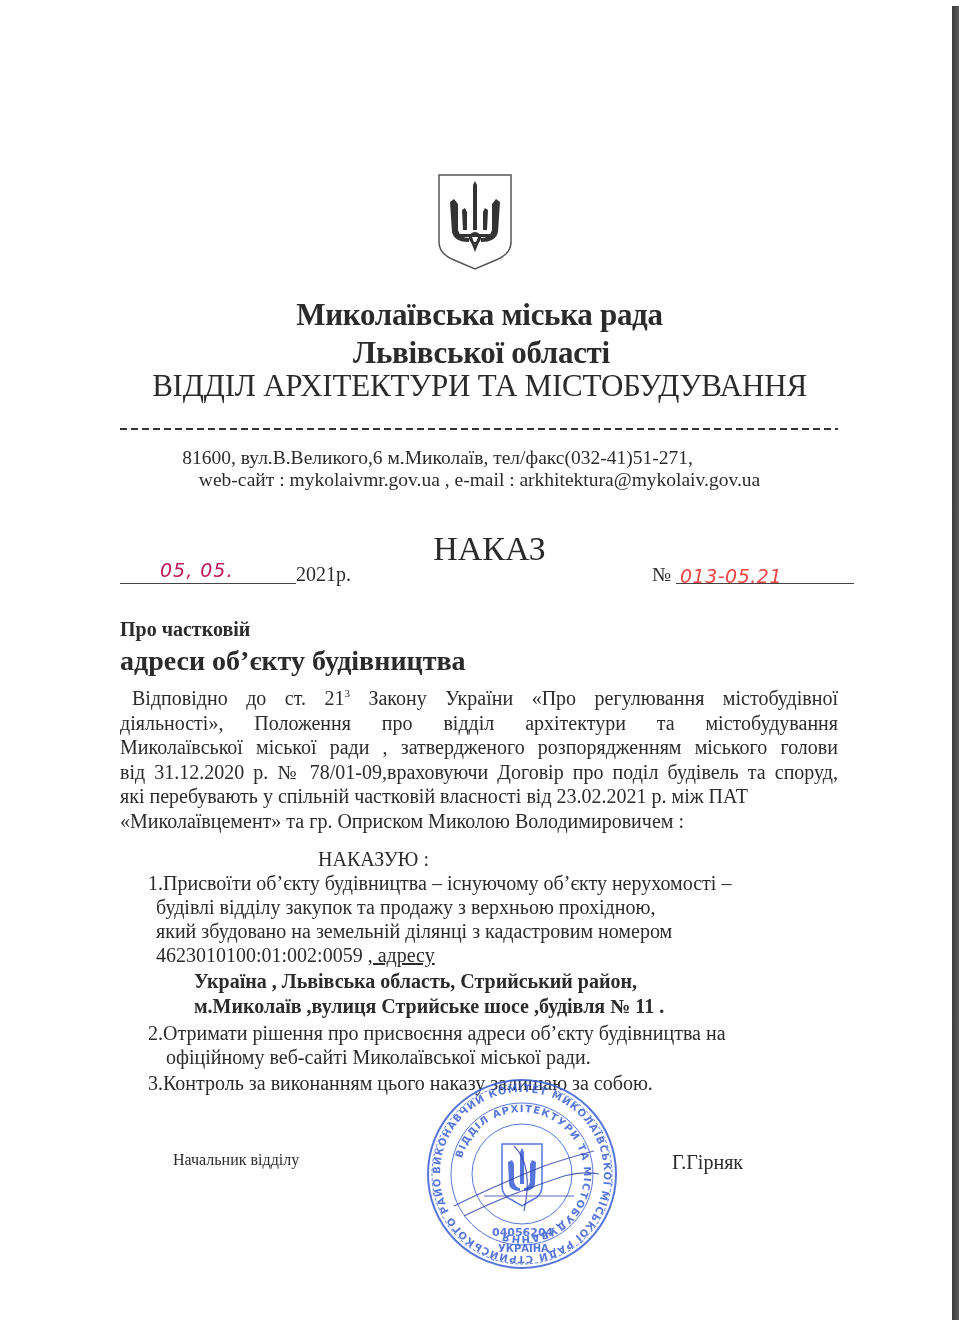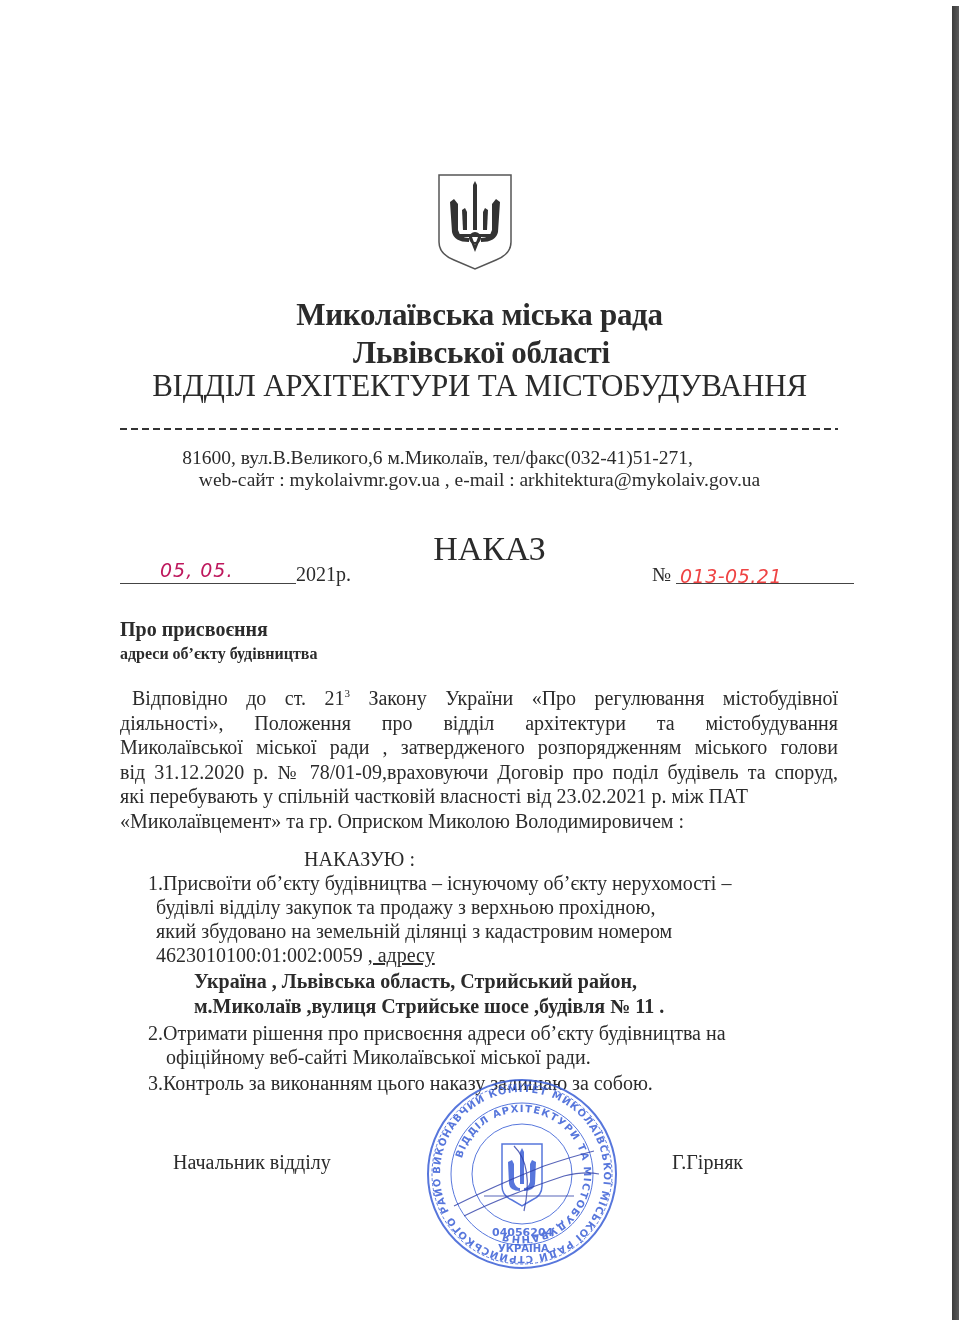--- a/index.html
+++ b/index.html
@@ -30,35 +30,35 @@
 
     .date-line { position: absolute; left: 120px; top: 583px; width: 176px; height: 1px; background: #444; }
     .date-hand { left: 160px; top: 559px; font-family: "DejaVu Sans", sans-serif; font-style: italic; font-size: 19px; color: #be185d; letter-spacing: 1px; }
     .date-year { left: 296px; top: 563px; font-size: 20px; }
 
     .num-sign { left: 652px; top: 563px; font-size: 20px; }
     .num-line { position: absolute; left: 676px; top: 583px; width: 178px; height: 1px; background: #444; }
     .num-hand { left: 680px; top: 559px; font-family: "DejaVu Sans", sans-serif; font-style: italic; font-size: 19px; color: #ef4444; letter-spacing: 0.5px; margin-top: 6px; }
 
     .subj1 { left: 120px; top: 618px; font-size: 20px; font-weight: bold; }
-    .subj2 { left: 120px; top: 645px; font-size: 16px; font-weight: bold; }
+    .subj2 { left: 120px; top: 645px; font-size: 28px; font-weight: bold; }
 
     .body-text { position: absolute; left: 120px; width: 718px; font-size: 20px; line-height: 24.5px; top: 686px; }
     .jline { display: block; text-align: justify; text-align-last: justify; height: 24.5px; white-space: nowrap; }
     .jline.nj { text-align: center; text-align-last: left; }
     sup { font-size: 11px; vertical-align: 8px; line-height: 0; }
     .indent1 { padding-left: 12px; }
 
-    .nakazuyu { left: 304px; top: 848px; font-size: 20px; }
+    .nakazuyu { left: 318px; top: 848px; font-size: 20px; }
 
     .item { position: absolute; font-size: 20px; }
     .b { font-weight: bold; }
     .u { text-decoration: underline; }
 
-    .sign-title { left: 173px; top: 1151px; font-size: 20px; }
+    .sign-title { left: 173px; top: 1151px; font-size: 16px; }
     .sign-name { left: 672px; top: 1151px; font-size: 20px; }
 
     .stamp { position: absolute; left: 424px; top: 1076px; width: 196px; height: 196px; }
   </style>
 </head>
 <body>
 
 <div class="page">
 
   <div class="scan-edge"></div>
@@ -87,21 +87,21 @@
   <div class="abs nakaz">НАКАЗ</div>
 
   <div class="date-line"></div>
   <div class="abs date-hand">05, 05.</div>
   <div class="abs date-year">2021р.</div>
 
   <div class="abs num-sign">№</div>
   <div class="num-line"></div>
   <div class="abs num-hand">013-05.21</div>
 
-  <div class="abs subj1">Про присвоєння</div>
+  <div class="abs subj1">Про частковій</div>
   <div class="abs subj2">адреси об’єкту будівництва</div>
 
   <div class="body-text">
     <span class="jline indent1"><span>Відповідно до ст. 21</span><sup>3</sup><span>  Закону України «Про регулювання містобудівної</span></span>
     <span class="jline">діяльності»,    Положення про відділ архітектури та містобудування</span>
     <span class="jline">Миколаївської міської ради , затвердженого розпорядженням міського голови</span>
     <span class="jline">від 31.12.2020 р.  № 78/01-09,враховуючи Договір про поділ будівель та споруд,</span>
     <span class="jline nj">які перебувають у спільній частковій власності від 23.02.2021 р. між ПАТ</span>
     <span class="jline nj">«Миколаївцемент»  та гр. Оприском Миколою Володимировичем :</span>
   </div>

